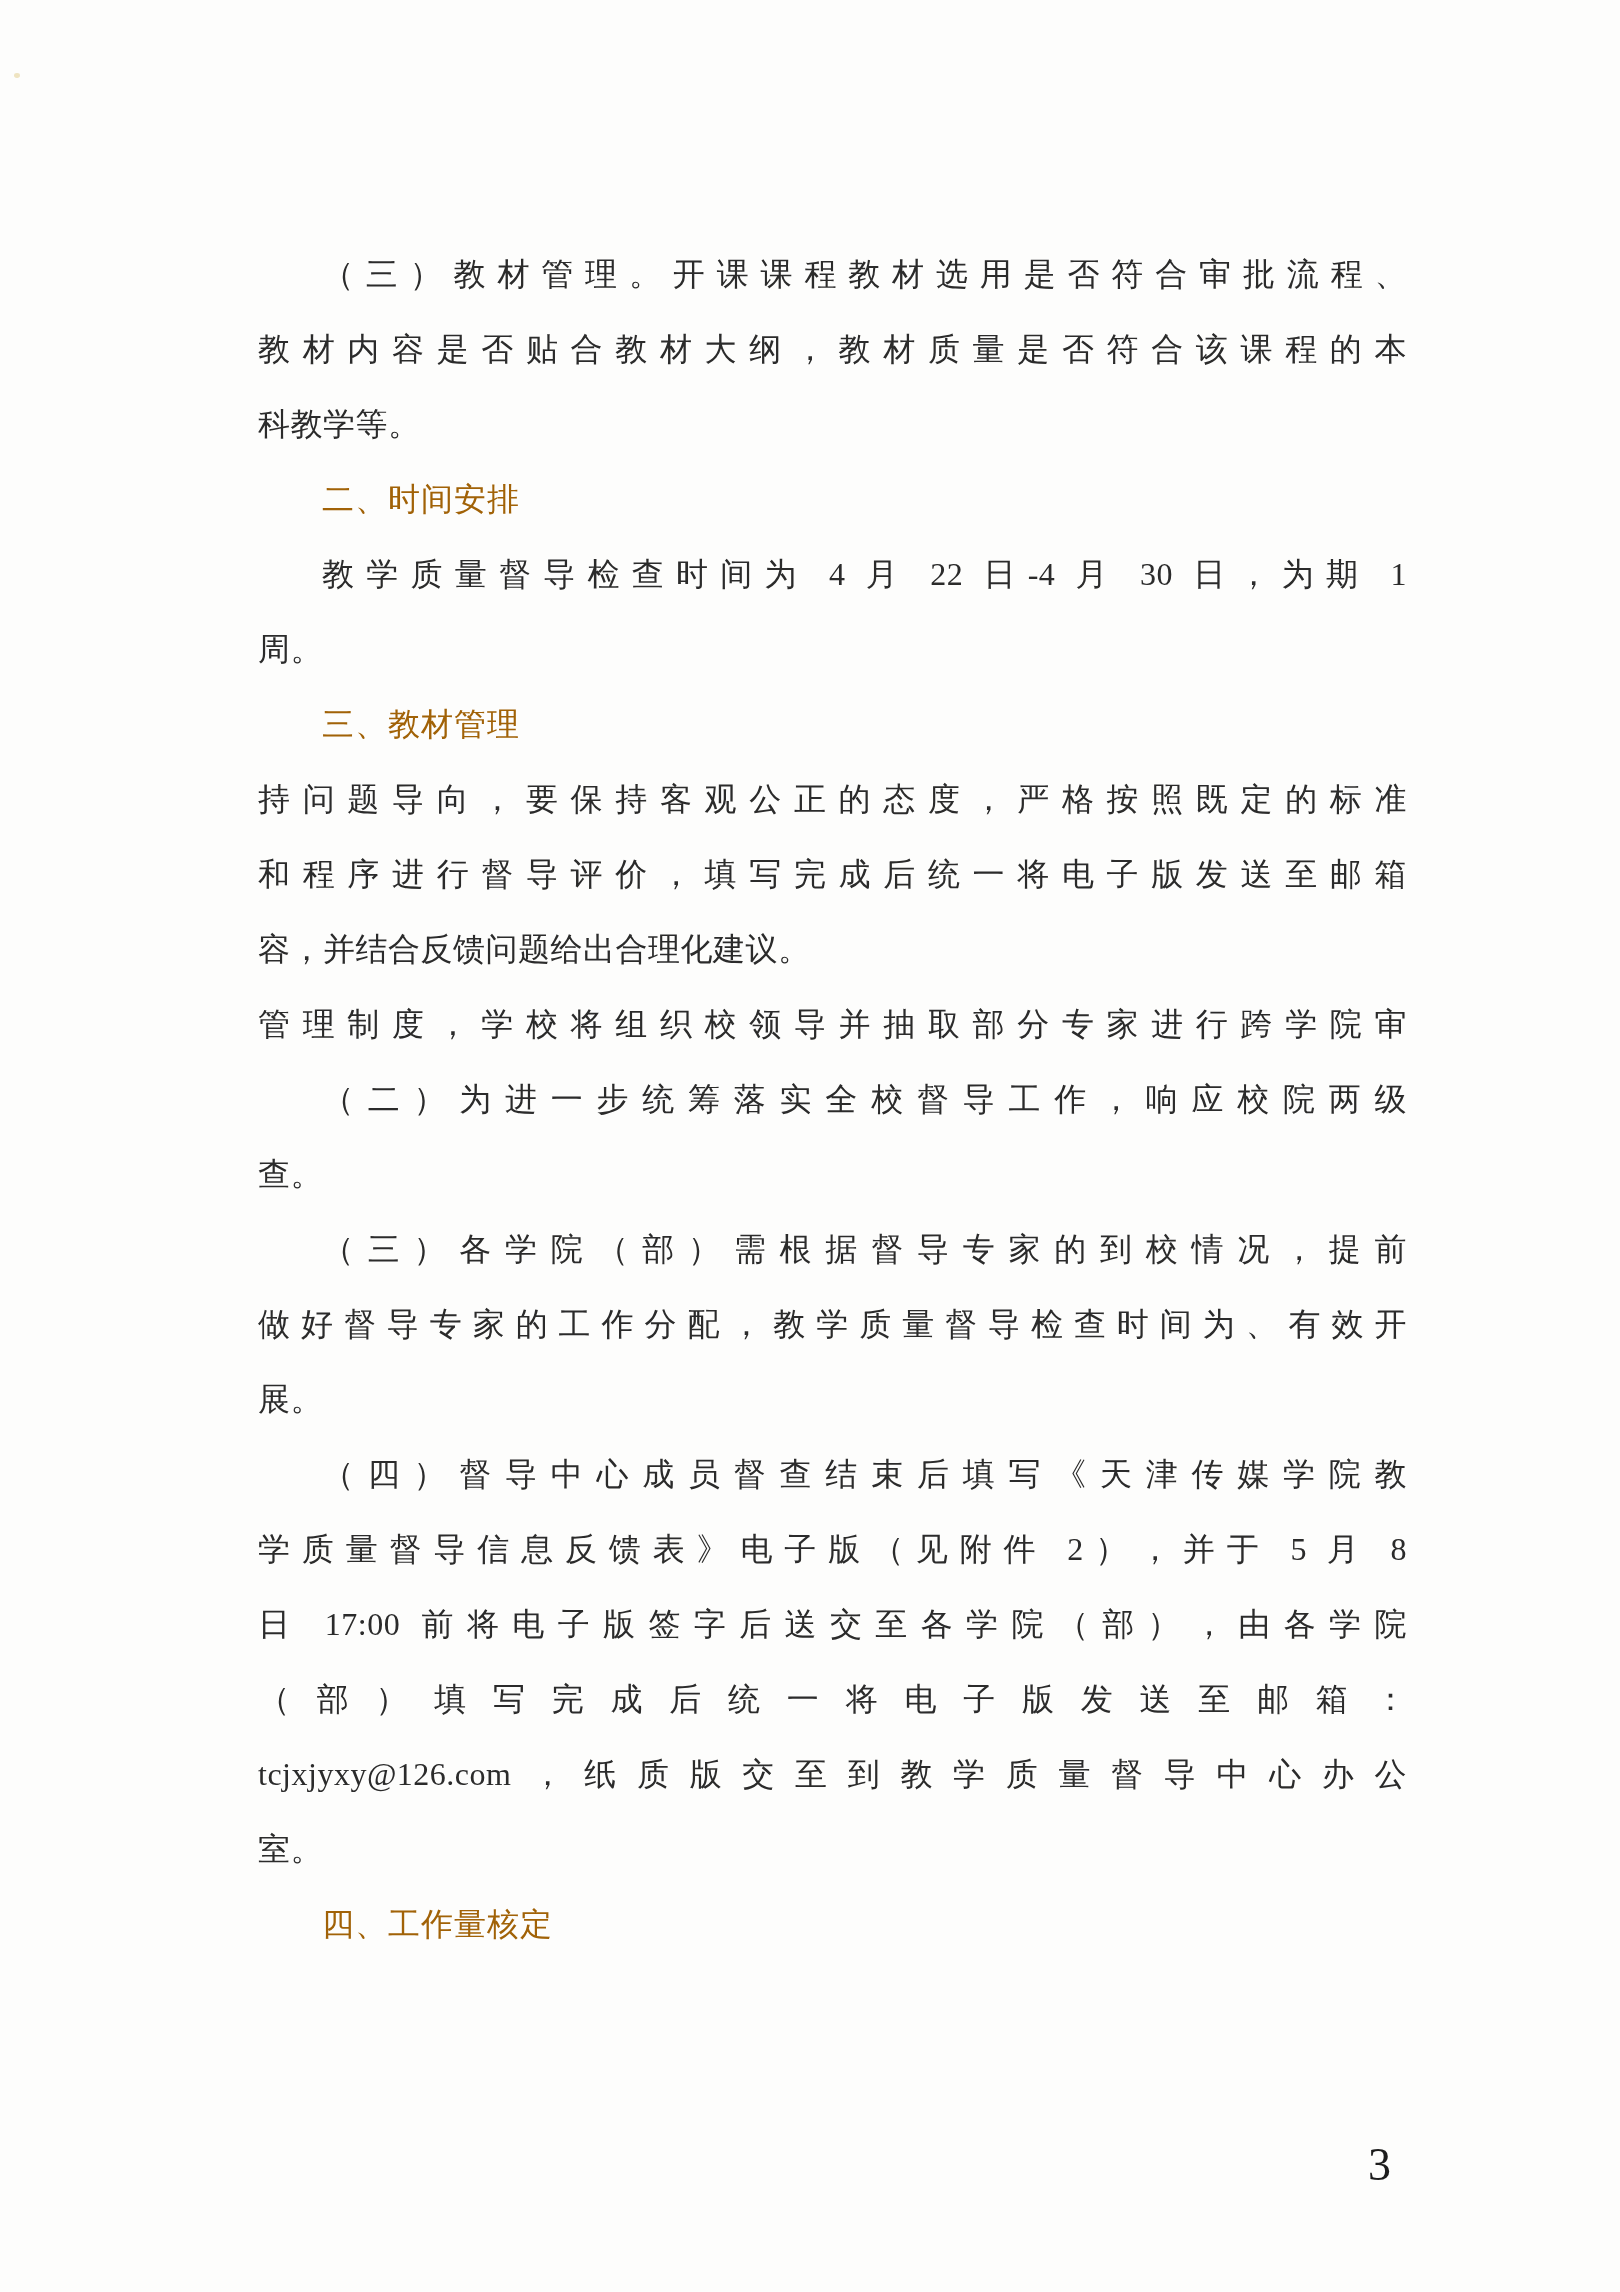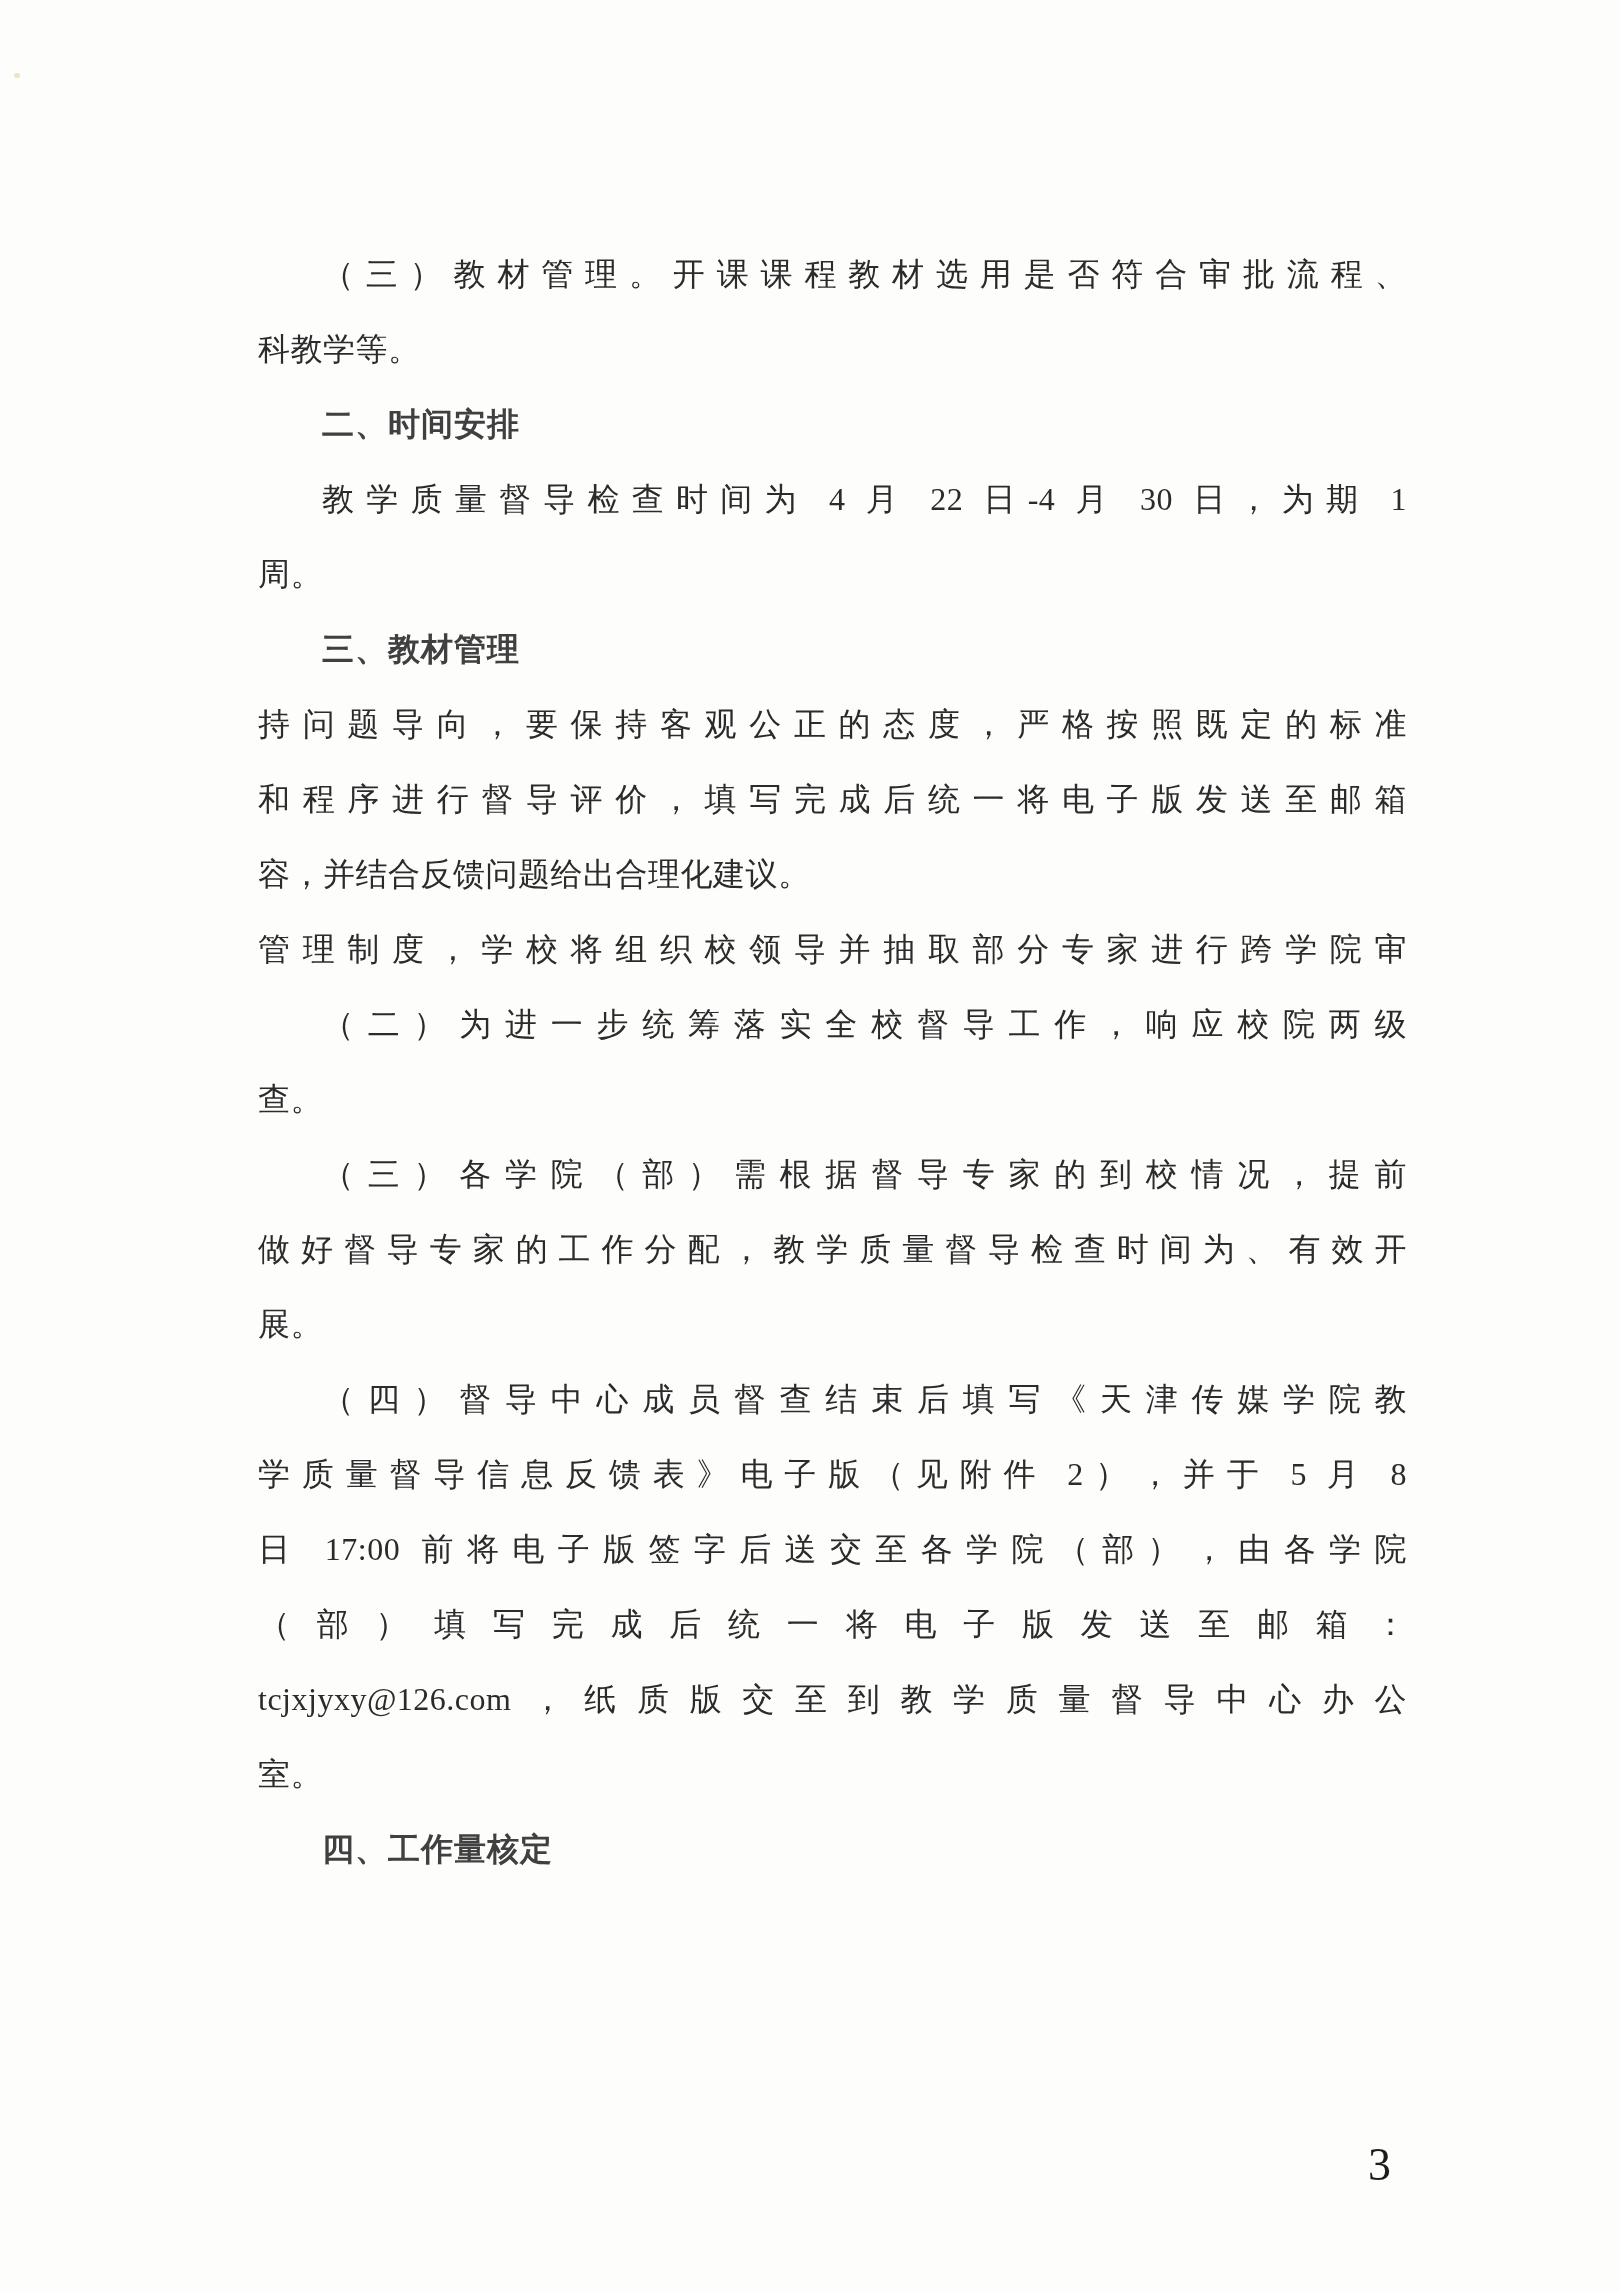--- a/index.html
+++ b/index.html
@@ -39,22 +39,22 @@
   }
   .line.indent {
     text-indent: 2em;
   }
   .line.fill {
     text-align: justify;
     text-align-last: justify;
   }
   .line.bold {
     font-family: "Liberation Sans", "DejaVu Sans", sans-serif;
-    font-weight: 700;
-    color: #404040;
+    font-weight: 400;
+    color: #a16207;
     letter-spacing: 1px;
   }
   .page-number {
     position: absolute;
     left: 1368px;
     top: 2135px;
     font-size: 46px;
     line-height: 59px;
     color: #1c1c1c;
     font-family: "Liberation Serif", "DejaVu Serif", serif;
@@ -71,20 +71,21 @@
     opacity: 0.7;
   }
 </style>
 </head>
 <body>
 
 <div class="page">
   <div class="scan-speck"></div>
   <div class="text-block">
       <div class="line indent fill">（三）教材管理。开课课程教材选用是否符合审批流程、</div>
+      <div class="line fill">教材内容是否贴合教材大纲，教材质量是否符合该课程的本</div>
       <div class="line">科教学等。</div>
       <div class="line indent bold">二、时间安排</div>
       <div class="line indent fill">教学质量督导检查时间为 4 月 22 日-4 月 30 日，为期 1</div>
       <div class="line">周。</div>
       <div class="line indent bold">三、教材管理</div>
       <div class="line fill">持问题导向，要保持客观公正的态度，严格按照既定的标准</div>
       <div class="line fill">和程序进行督导评价，填写完成后统一将电子版发送至邮箱</div>
       <div class="line">容，并结合反馈问题给出合理化建议。</div>
       <div class="line fill">管理制度，学校将组织校领导并抽取部分专家进行跨学院审</div>
       <div class="line indent fill">（二）为进一步统筹落实全校督导工作，响应校院两级</div>

